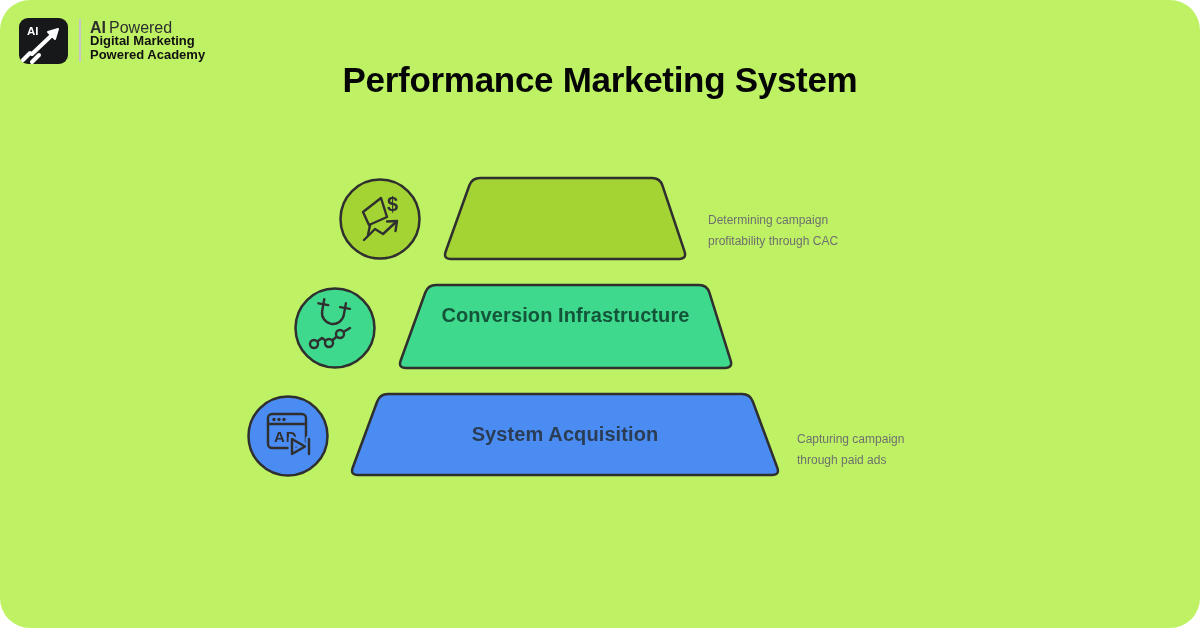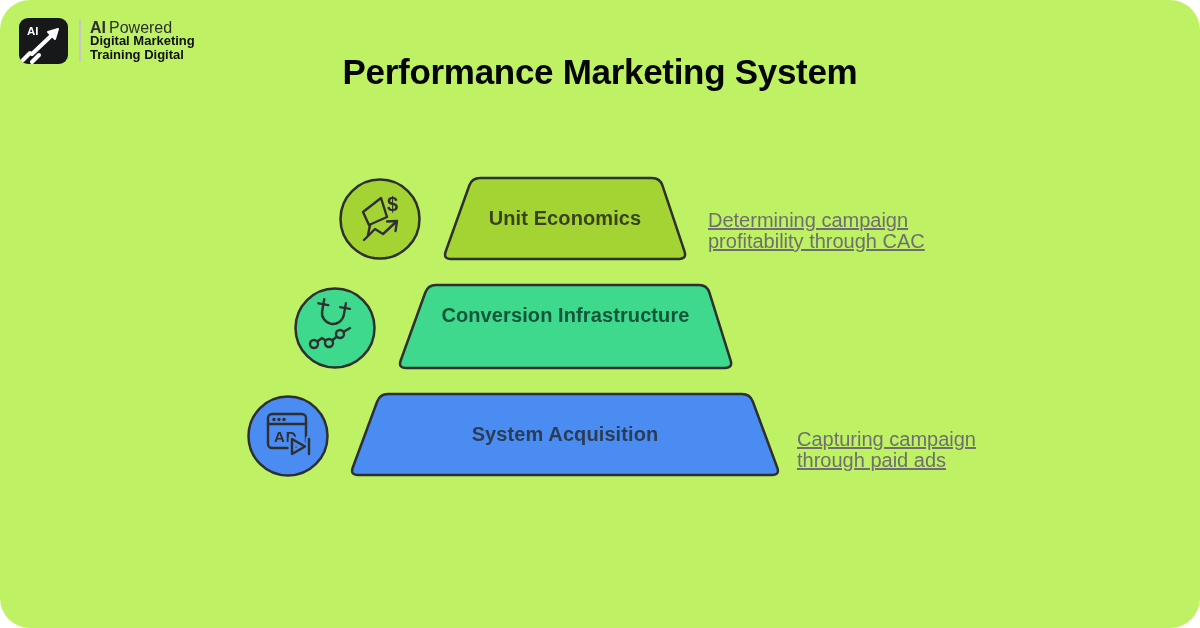--- a/index.html
+++ b/index.html
@@ -9,31 +9,31 @@
   }
   
   .brand-logo{position:absolute;left:19px;top:18px;width:49px;height:46px;overflow:visible;}
   .brand-divider{position:absolute;left:79px;top:19px;width:1.5px;height:43px;background:#c7c7c7;}
   .brand-text{position:absolute;left:90px;top:21px;color:#161616;}
   .brand-tagline{font-size:16px;line-height:13px;color:#2e2e2e;}
   .brand-tagline .b{font-weight:bold;margin-right:3px;}
   .brand-name{font-size:13px;line-height:13.5px;font-weight:bold;color:#101010;}
   
   .title{
-    position:absolute;left:0;right:0;top:48px;margin:4px;text-align:center;
+    position:absolute;left:0;right:0;top:48px;margin:12px;text-align:center;
     font-size:35px;font-weight:bold;letter-spacing:-0.3px;color:#050505;
   }
   
   .badge{position:absolute;overflow:visible;}
   .trap{position:absolute;overflow:visible;}
   .trap-label{
     position:absolute;display:flex;align-items:center;justify-content:center;
     font-weight:bold;font-size:20px;letter-spacing:0.1px;
   }
-  .desc{position:absolute;font-size:20px;line-height:21px;color:#6f6f6f;text-decoration:underline;}
+  .desc{position:absolute;font-size:12px;line-height:21px;color:#6f6f6f;}
   .ink{stroke:#2f2f2f;fill:none;}
   .ink-fill{fill:#2f2f2f;stroke:none;}
   text{font-family:"Liberation Sans",sans-serif;}
 </style>
 </head>
 <body>
 
 <div class="canvas">
 
   <svg class="brand-logo" viewBox="0 0 49 46">
@@ -43,39 +43,38 @@
       <line x1="13" y1="36" x2="33" y2="17"></line>
       <line x1="4" y1="42" x2="11" y2="35"></line>
       <line x1="13" y1="44" x2="20" y2="37"></line>
     </g>
     <path d="M39,11 L29,14 L36,21 Z" fill="#ffffff" stroke="#ffffff" stroke-width="2" stroke-linejoin="round"></path>
   </svg>
   <div class="brand-divider"></div>
   <div class="brand-text">
     <div class="brand-tagline"><span class="b">AI</span><span>Powered</span></div>
     <div class="brand-name">Digital Marketing</div>
-    <div class="brand-name">Training Digital</div>
+    <div class="brand-name">Powered Academy</div>
   </div>
 
   <h1 class="title">Performance Marketing System</h1>
 
   <svg class="badge" style="left:339px;top:178px;width:82px;height:82px" viewBox="0 0 82 82">
     <circle cx="41" cy="41" r="39.5" stroke-width="2.5" fill="#a3d434" stroke="#2f2f2f"></circle>
     <g class="ink" stroke-width="2.4" stroke-linecap="round" stroke-linejoin="round">
       <path d="M24,34 L42,20 L48,39 L30,47 Z"></path>
       <path d="M31,47 L29,57"></path>
       <polyline points="25,62 36,51 44,56 57,44" fill="none"></polyline>
       <polyline points="48,43.5 58,43 56.5,53" fill="none"></polyline>
     </g>
     <text x="48" y="33" font-size="20" font-weight="bold" class="ink-fill">$</text>
   </svg>
   <svg class="trap" style="left:443px;top:178px;width:244px;height:81px" viewBox="0 0 244 81">
     <path d="M37,0 L209,0 Q217,0 219.5,7.6 L241.5,73.4 Q244,81 236,81 L8,81 Q0,81 2.7,73.5 L26.3,7.5 Q29,0 37,0 Z" stroke-width="2.5" stroke-linejoin="round" fill="#a3d434" stroke="#2f2f2f"></path>
   </svg>
-  <div class="trap-label" style="left: 443px; top: 178px; width: 244px; height: 81px; color: rgb(57, 66, 27);">Unit Economics</div>
   <div class="desc" style="left:708px;top:210px">
     <div>Determining campaign</div>
     <div>profitability through CAC</div>
   </div>
 
   <svg class="badge" style="left:294px;top:287px;width:82px;height:82px" viewBox="0 0 82 82">
     <circle cx="41" cy="41" r="39.5" stroke-width="2.5" fill="#3ed98c" stroke="#2f2f2f"></circle>
     <g class="ink" stroke-width="2.4" stroke-linecap="round" stroke-linejoin="round" transform="rotate(10 39 26)">
       <path d="M28,14 L28,26 A11 11 0 0 0 50,26 L50,14"></path>
       <path d="M23,19 L33,19"></path>

